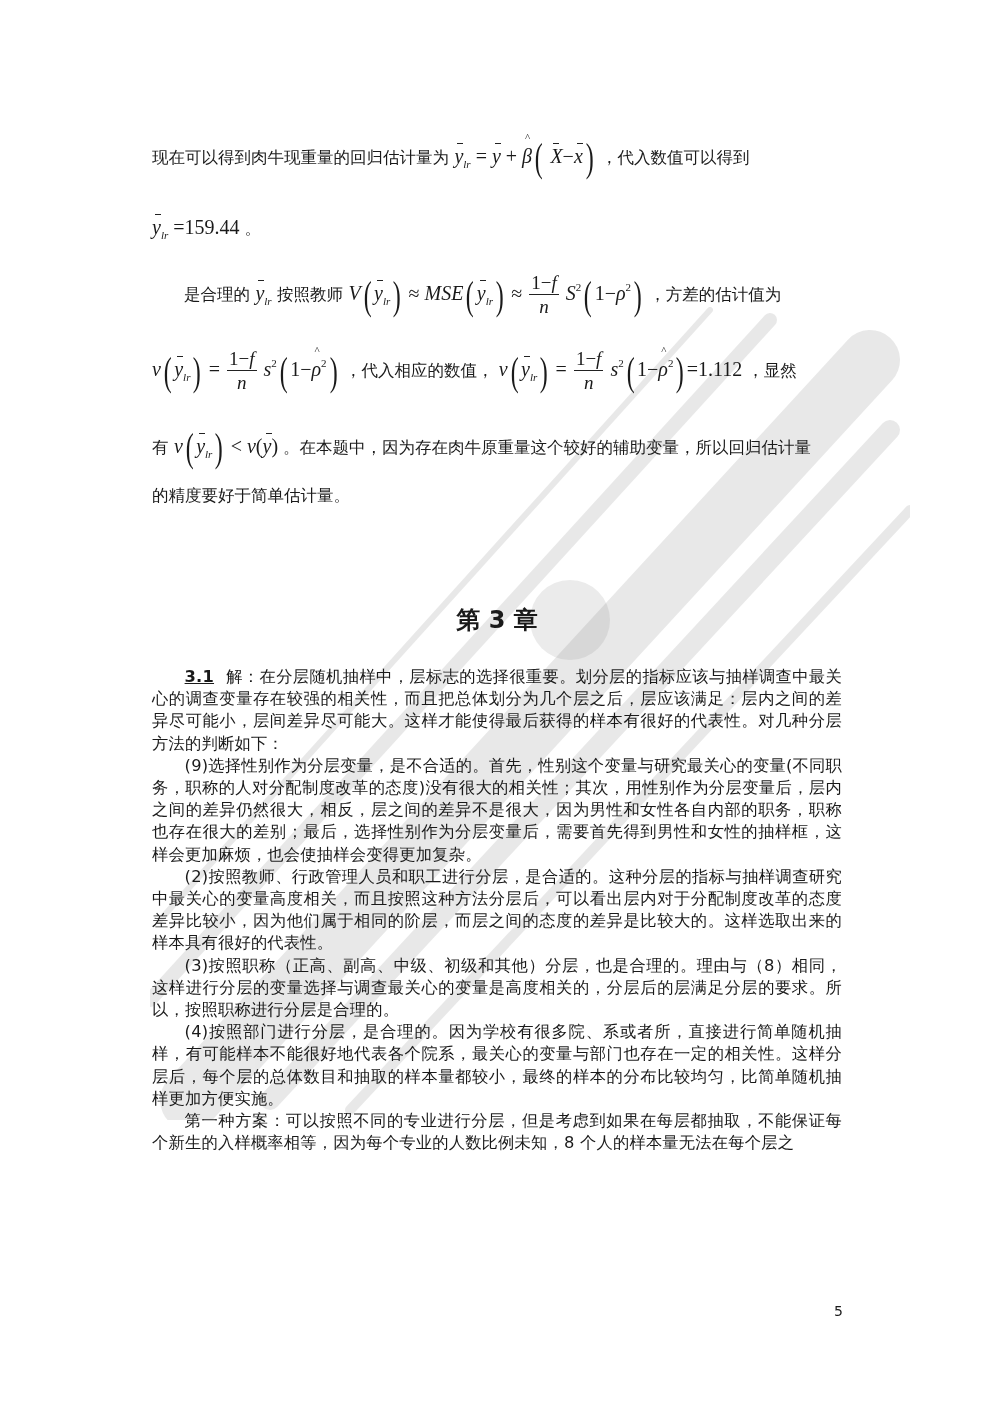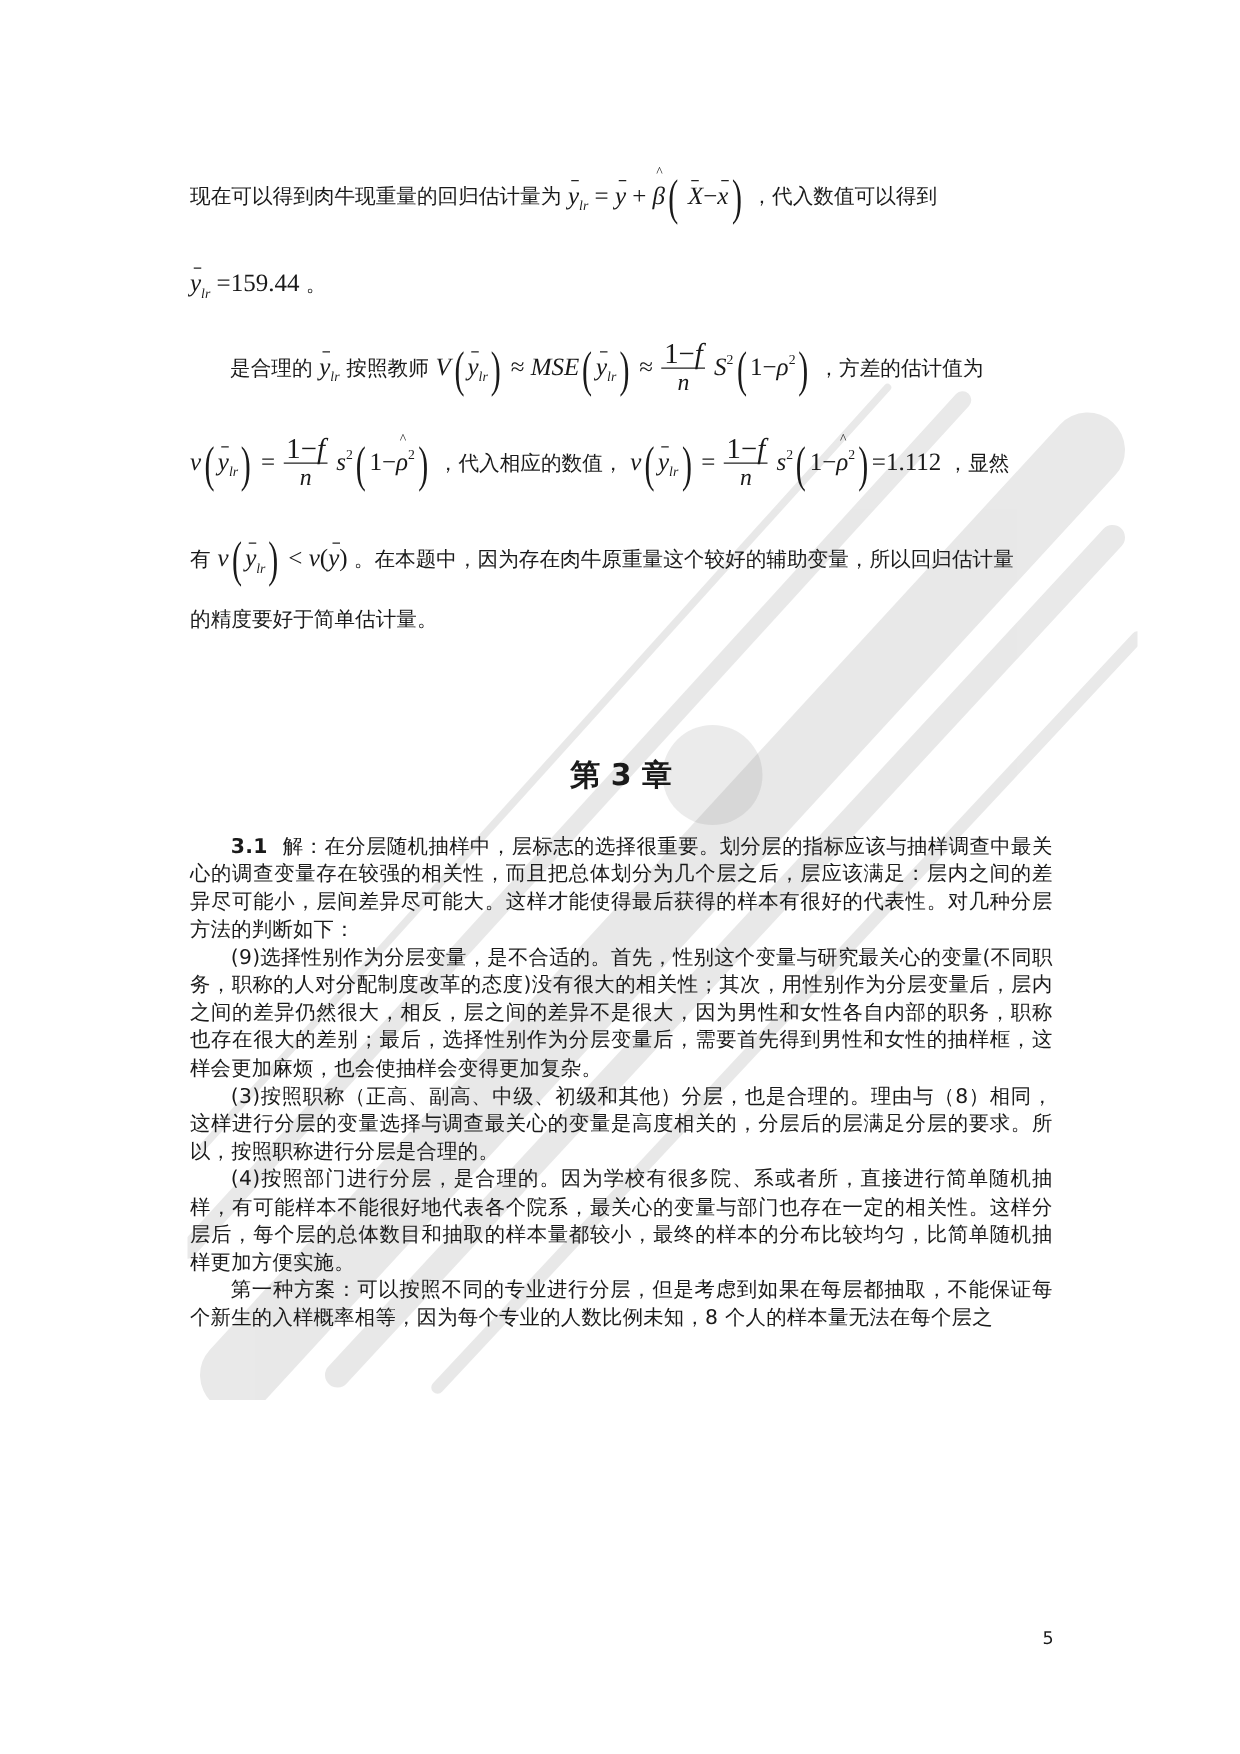--- a/index.html
+++ b/index.html
@@ -13,30 +13,30 @@
   .math { font-family: "Liberation Serif", "DejaVu Serif", serif; font-style: italic; font-size: 20px; }
   .math .up { font-style: normal; }
   .paren { font-size: 40px; font-style: normal; font-weight: 100; vertical-align: middle; display: inline-block; transform: scaleX(0.6); line-height: 1; }
   .bar { position: relative; display: inline-block; }
   .bar::before { content: ""; position: absolute; left: 3px; top: -2px; width: 6px; height: 1px; background: #222; }
   .hat { position: relative; display: inline-block; }
   .hat::before { content: "^"; position: absolute; left: 3px; top: -14px; font-size: 11px; font-style: normal; }
   .sub { font-size: 11px; vertical-align: -5px; }
   .sup { font-size: 11px; vertical-align: 9px; font-style: normal; }
   .frac { display: inline-flex; flex-direction: column; align-items: center; vertical-align: middle; margin: 0 2px; }
-  .frac .num { font-size: 23px; padding: 0 2px; border-bottom: 1px solid #222; line-height: 22px; font-style: normal; }
+  .frac .num { font-size: 19px; padding: 0 2px; border-bottom: 1px solid #222; line-height: 22px; font-style: normal; }
   .frac .num i { font-style: italic; }
   .frac .den { font-size: 19px; line-height: 24px; }
   .cn { font-family: "DejaVu Sans", "Liberation Sans", sans-serif; font-style: normal; font-size: 16.5px; }
   .chapter { position: absolute; left: 0; width: 690px; top: 604px; text-align: center;
              font-family: "DejaVu Sans", "Liberation Sans", sans-serif; font-weight: bold; font-size: 24px; }
   .para { position: absolute; left: 0; width: 690px; font-family: "DejaVu Sans", "Liberation Sans", sans-serif;
           font-size: 16.3px; line-height: 22.2px; text-align: justify; text-align-last: left; letter-spacing: 0.2px; }
   .para p { margin: 0; text-indent: 2em; }
-  .qnum { font-weight: bold; margin-right: 12px; }
+  .qnum { font-weight: bold; margin-right: 12px; text-decoration: underline; }
   .pagenum { position: absolute; left: 834px; top: 1303px; font-family: "DejaVu Sans", sans-serif; font-size: 14px; }
 </style>
 </head>
 <body>
 
 <div class="page">
 
   <svg class="watermark" viewBox="0 0 760 820">
     <g opacity="0.13" stroke="#555" fill="none" stroke-linecap="round">
       <line x1="40" y1="800" x2="720" y2="60" stroke-width="60"></line>
@@ -122,20 +122,21 @@
       <span class="cn">。在本题中，因为存在肉牛原重量这个较好的辅助变量，所以回归估计量</span>
     </div>
 
     <div class="line cn" style="top:485px;font-family:Liberation Mono, monospace;">的精度要好于简单估计量。</div>
 
     <div class="chapter">第 3 章</div>
 
     <div class="para" style="top:666px;">
       <p><span class="qnum">3.1</span><span>解：在分层随机抽样中，层标志的选择很重要。划分层的指标应该与抽样调查中最关心的调查变量存在较强的相关性，而且把总体划分为几个层之后，层应该满足：层内之间的差异尽可能小，层间差异尽可能大。这样才能使得最后获得的样本有很好的代表性。对几种分层方法的判断如下：</span></p>
       <p>(9)选择性别作为分层变量，是不合适的。首先，性别这个变量与研究最关心的变量(不同职务，职称的人对分配制度改革的态度)没有很大的相关性；其次，用性别作为分层变量后，层内之间的差异仍然很大，相反，层之间的差异不是很大，因为男性和女性各自内部的职务，职称也存在很大的差别；最后，选择性别作为分层变量后，需要首先得到男性和女性的抽样框，这样会更加麻烦，也会使抽样会变得更加复杂。</p>
+      <p>(2)按照教师、行政管理人员和职工进行分层，是合适的。这种分层的指标与抽样调查研究中最关心的变量高度相关，而且按照这种方法分层后，可以看出层内对于分配制度改革的态度差异比较小，因为他们属于相同的阶层，而层之间的态度的差异是比较大的。这样选取出来的样本具有很好的代表性。</p>
       <p>(3)按照职称（正高、副高、中级、初级和其他）分层，也是合理的。理由与（8）相同，这样进行分层的变量选择与调查最关心的变量是高度相关的，分层后的层满足分层的要求。所以，按照职称进行分层是合理的。</p>
       <p>(4)按照部门进行分层，是合理的。因为学校有很多院、系或者所，直接进行简单随机抽样，有可能样本不能很好地代表各个院系，最关心的变量与部门也存在一定的相关性。这样分层后，每个层的总体数目和抽取的样本量都较小，最终的样本的分布比较均匀，比简单随机抽样更加方便实施。</p>
       <p>第一种方案：可以按照不同的专业进行分层，但是考虑到如果在每层都抽取，不能保证每个新生的入样概率相等，因为每个专业的人数比例未知，8 个人的样本量无法在每个层之</p>
     </div>
   </div>
 
   <div class="pagenum">5</div>
 </div>
 
 </body></html>

